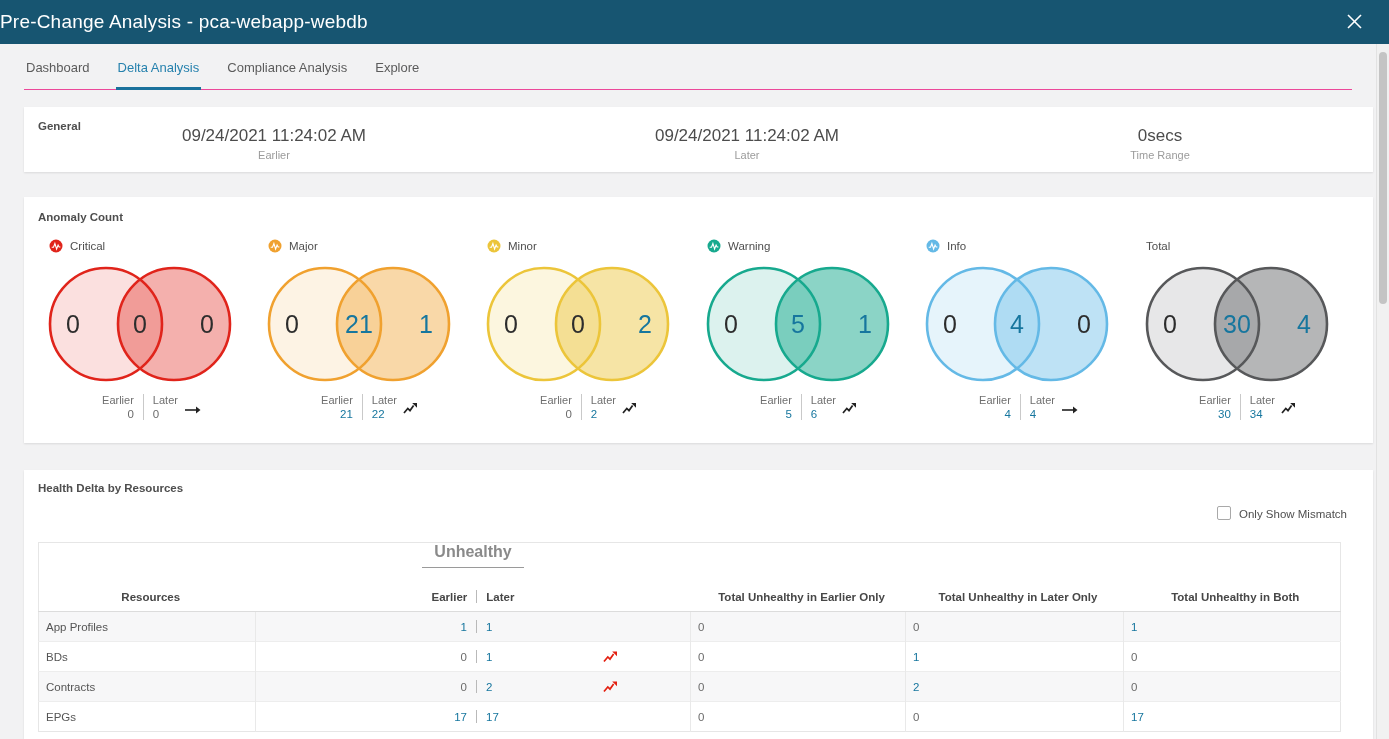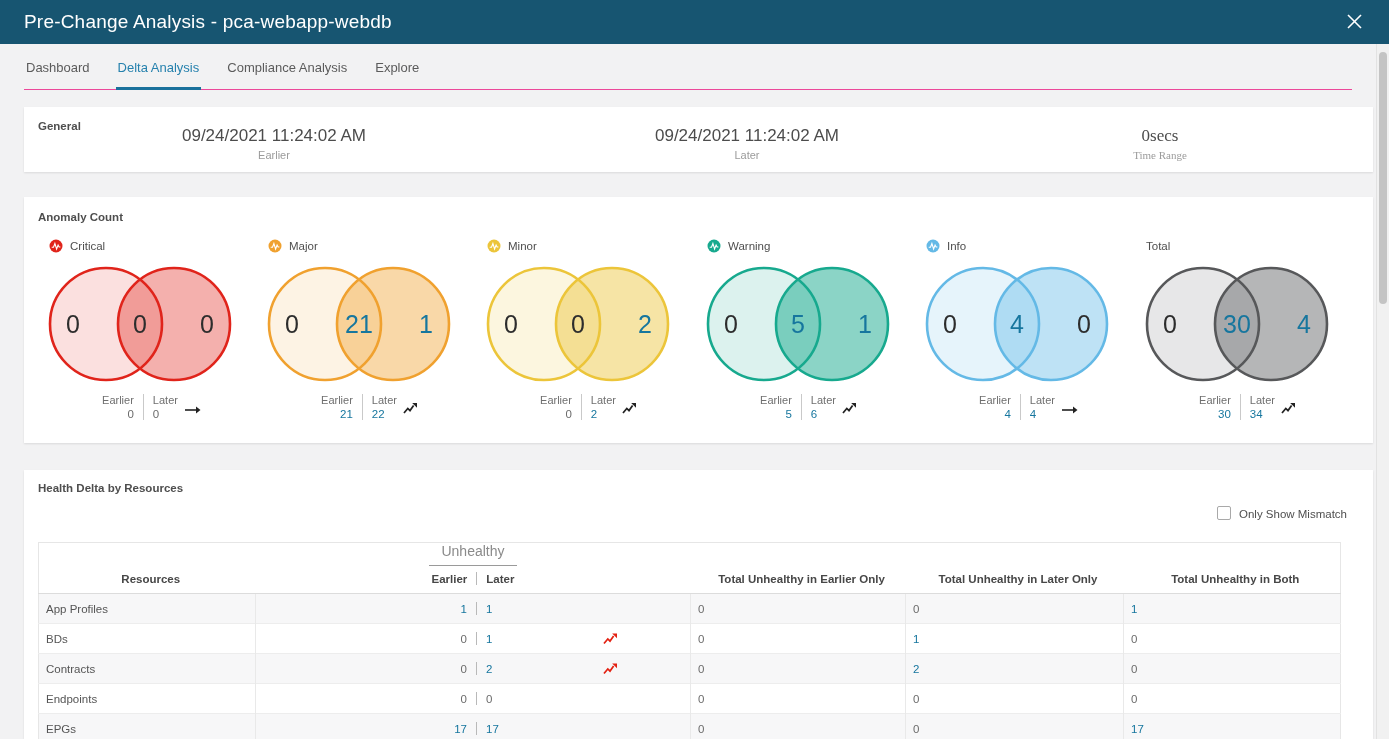--- a/index.html
+++ b/index.html
@@ -2,41 +2,41 @@
 <html><head>
 <meta charset="utf-8">
 <style>
   * { margin:0; padding:0; box-sizing:border-box; }
   html,body { width:1389px; height:739px; overflow:hidden; background:#f2f2f3;
     font-family:"Liberation Sans", sans-serif; -webkit-font-smoothing:antialiased; }
 
   
   .modal-header { position:absolute; top:0; left:0; width:1389px; height:44px;
     background:#175571; display:flex; align-items:center; }
-  .modal-title { color:#fff; font-size:19px; font-weight:400; margin-left:24px; letter-spacing:.2px; }
+  .modal-title { color:#fff; font-size:19px; font-weight:400; letter-spacing:.2px; }
   .close-btn { position:absolute; right:26px; top:13px; width:17px; height:17px; cursor:pointer; }
 
   
   .tabs { position:absolute; top:44px; left:24px; width:1328px; height:46px;
     display:flex; gap:24px; border-bottom:1px solid #ec4899; }
   .tab { font-size:13px; color:#5b5b5b; padding:16px 2px 0 2px; position:relative; cursor:pointer; }
   .tab.active { color:#2581ad; }
   .tab.active::after { content:''; position:absolute; left:0; right:0; bottom:-1px; height:3px; background:#1a719c; }
 
   
   .card { position:absolute; left:24px; width:1349px; background:#fff; box-shadow:0 1px 2px rgba(0,0,0,.10); }
   .card-title { font-size:11.5px; font-weight:bold; color:#4e4e4e; }
 
   
   .card-general { top:107px; height:65px; }
   .card-general .card-title { position:absolute; top:13px; left:14px; }
   .stat { position:absolute; top:19px; text-align:center; transform:translateX(-50%); }
   .stat-value { font-size:17px; color:#4c4c4c; }
   .stat-label { font-size:11px; color:#9b9b9b; margin-top:3px; }
-  .stat-earlier { left:250px; } .stat-later { left:723px; } .stat-range { left:1136px;font-family:Liberation Serif, serif; }
+  .stat-earlier { left:250px; } .stat-later { left:723px; } .stat-range { left:1136px; }
 
   
   .card-anomaly { top:197px; height:246px; }
   .card-anomaly .card-title { position:absolute; top:14px; left:14px; }
   .venn-block { position:absolute; top:41px; width:190px; }
   .cat-label { display:flex; align-items:center; gap:7px; margin-left:4px; height:16px; }
   .cat-text { font-size:11.5px; color:#4f4f4f; }
   .venn-svg { display:block; margin-top:4px; }
   .el-block { position:relative; margin-top:4px; }
   .el-grid { display:flex; justify-content:center; }
@@ -53,22 +53,22 @@
   .mismatch { position:absolute; top:36px; right:26px; display:flex; align-items:flex-end; gap:8px; }
   .checkbox { width:14px; height:14px; border:1px solid #a9a9a9; border-radius:2px; background:#fff; cursor:pointer; }
   .mismatch-label { font-size:11.5px; color:#4f4f4f; }
 
   table.health-table { position:absolute; top:72px; left:14px; width:1302px;
     border-collapse:collapse; table-layout:fixed; font-size:11.5px;
     border:1px solid #e6e6e6; }
   .health-table th { font-weight:bold; color:#474747; text-align:center; vertical-align:bottom;
     padding:0 0 8px 7px; height:51px; border-bottom:1px solid #dcdcdc; }
   .health-table th.th-unh { text-align:center; padding-left:0; }
-  .unh-group { display:inline-block; font-size:14px; font-weight:normal; color:#8a8a8a;
-    padding:0 12px 6px 12px; border-bottom:1px solid #9a9a9a; margin-bottom:6px; }
+  .unh-group { display:inline-block; font-size:16px; font-weight:bold; color:#8a8a8a;
+    padding:0 12px 6px 12px; border-bottom:1px solid #9a9a9a; margin-bottom:22px; }
   .unh-cols { display:flex; justify-content:center; align-items:center; }
   .unh-cols .hsep { width:1px; height:13px; background:#b9b9b9; margin:0 9px; }
   .health-table td { height:29px; padding:0 0 0 7px; border-top:1px solid #ededed; color:#6b6b6b; }
   .health-table td + td { border-left:1px solid #e9e9e9; }
   .health-table tr:nth-child(odd) td { background:#f7f7f8; }
   .health-table td.td-resource { color:#555; }
   .unh-cell { position:relative; display:flex; align-items:center; justify-content:center; height:29px; }
   .unh-e { min-width:24px; text-align:right; }
   .unh-sep { width:1px; height:13px; background:#b9b9b9; margin:0 9px; }
   .unh-l { min-width:24px; text-align:left; }
@@ -398,34 +398,20 @@
       <polygon points="9.2,1 14,1 14,5.8" fill="#e32112"></polygon>
                 </svg>
               </span>
       </div>
     </td>
     <td><span>0</span></td>
     <td><span class="num-link">2</span></td>
     <td><span>0</span></td>
         </tr>
         <tr>
-    <td class="td-resource">Endpoints</td>
-    <td>
-      <div class="unh-cell">
-        <span class="unh-e">0</span>
-        <span class="unh-sep"></span>
-        <span class="unh-l">0</span>
-
-      </div>
-    </td>
-    <td><span>0</span></td>
-    <td><span>0</span></td>
-    <td><span>0</span></td>
-        </tr>
-        <tr>
     <td class="td-resource">EPGs</td>
     <td>
       <div class="unh-cell">
         <span class="unh-e num-link">17</span>
         <span class="unh-sep"></span>
         <span class="unh-l num-link">17</span>
 
       </div>
     </td>
     <td><span>0</span></td>

